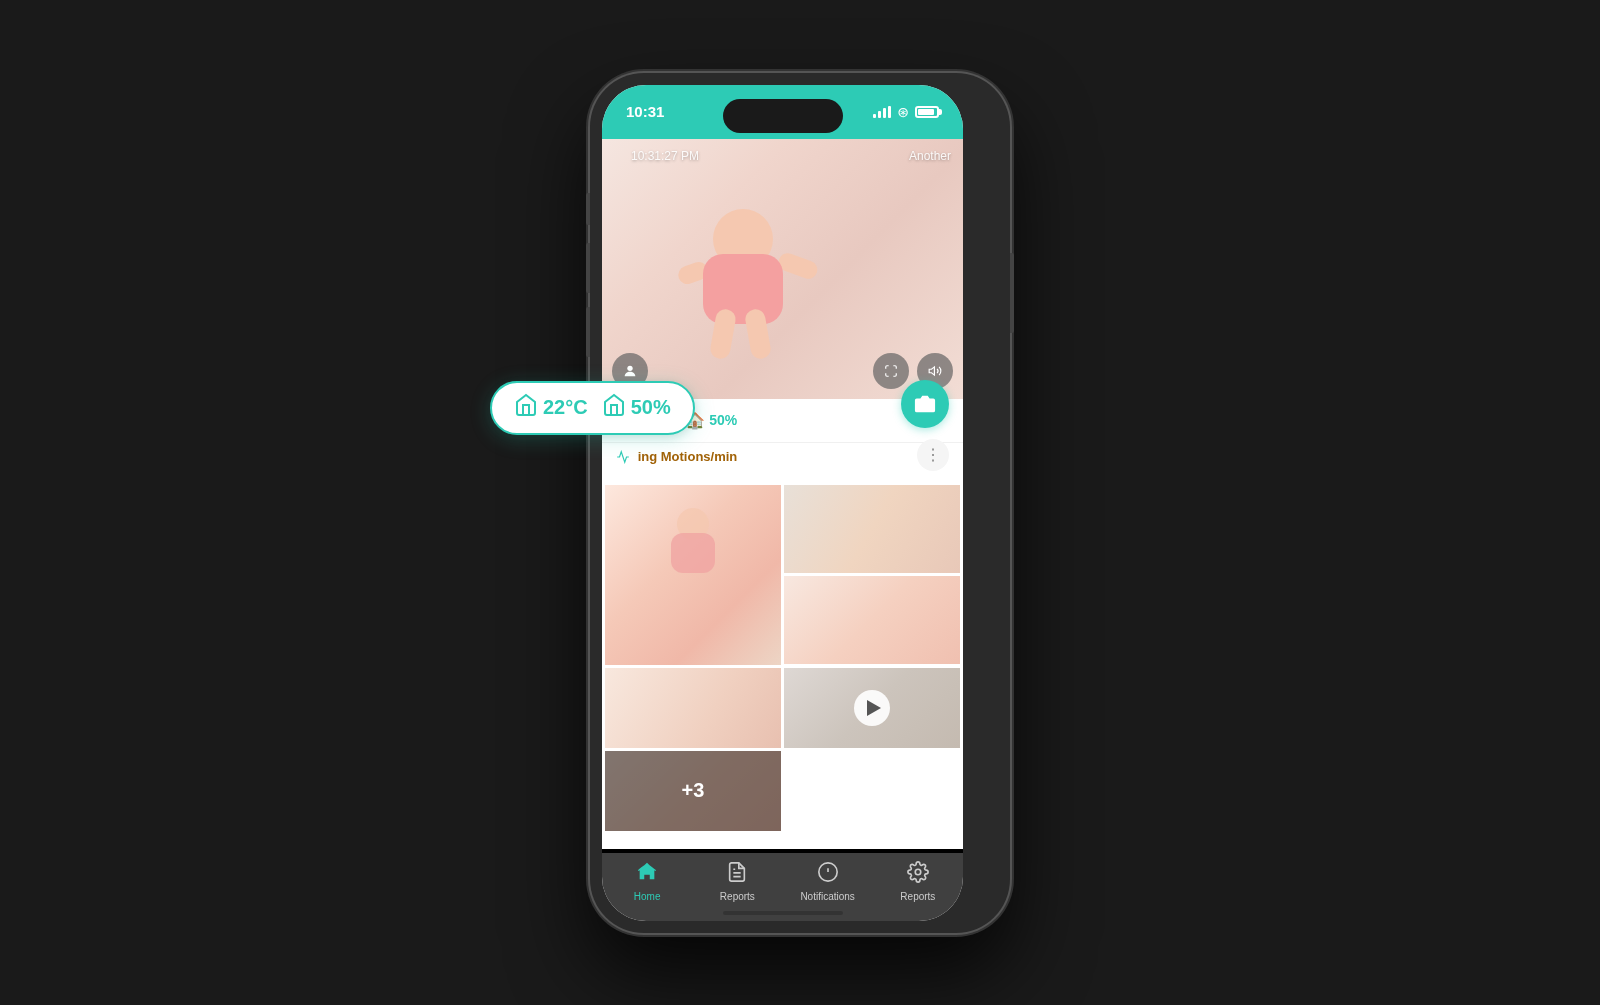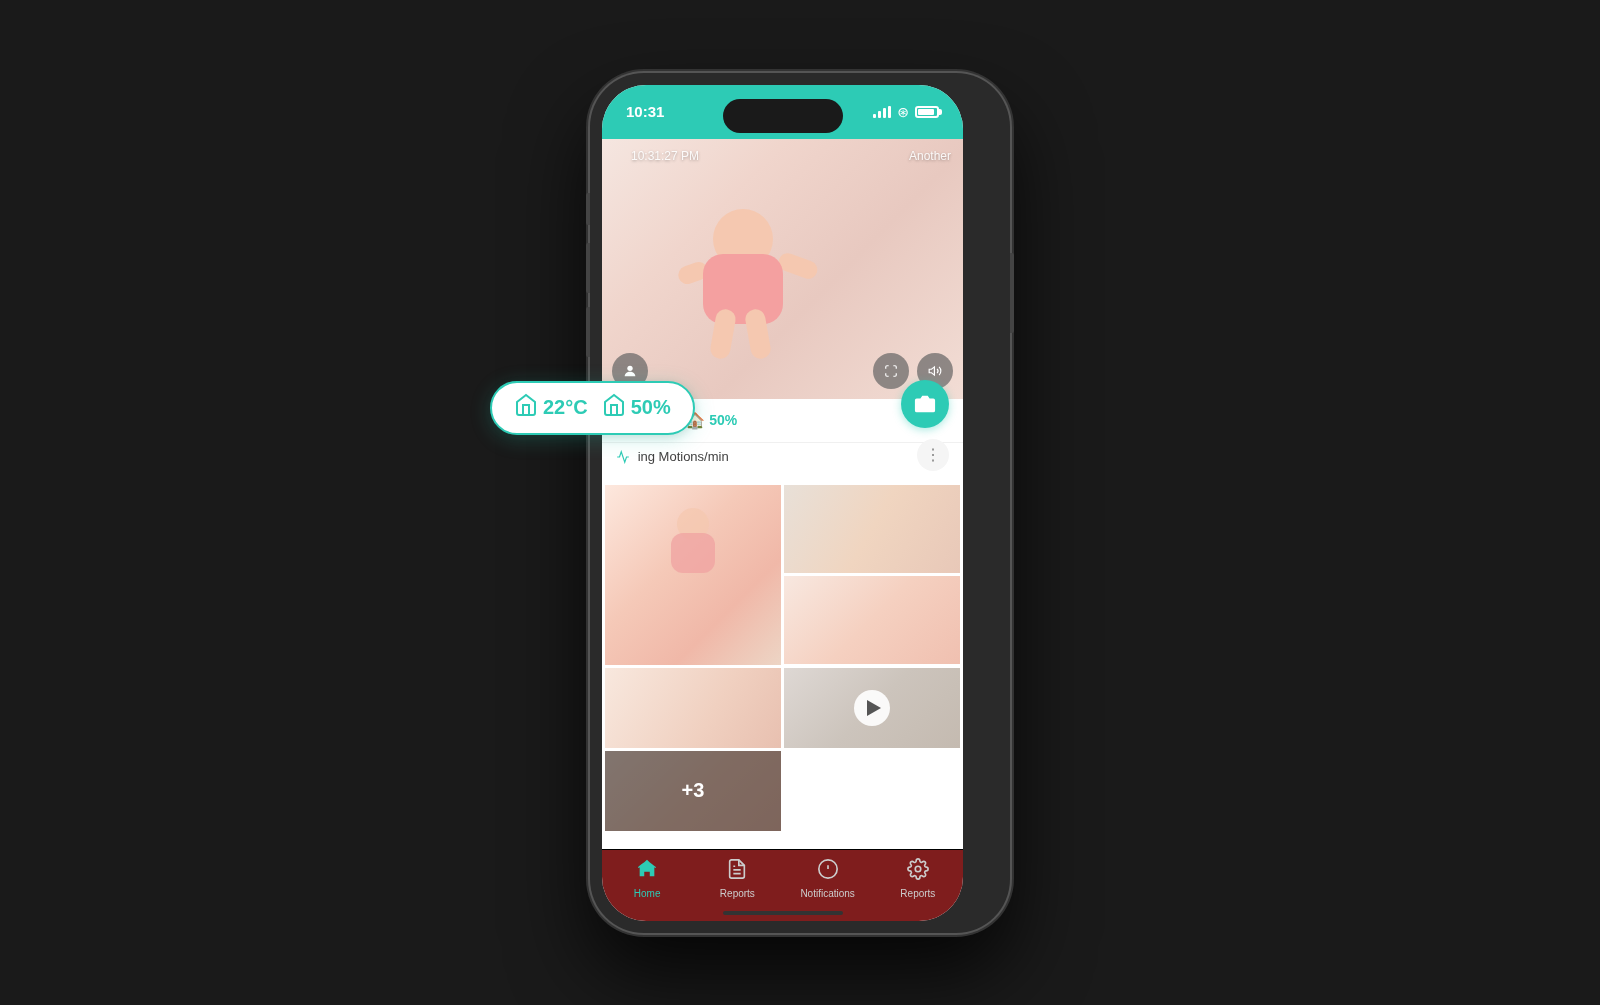--- a/index.html
+++ b/index.html
@@ -331,23 +331,23 @@
       position: absolute;
       top: 358px;
       left: 14px;
       right: 60px;
       height: 28px;
       display: flex;
       align-items: center;
     }
 
     .motion-text {
-      color: #404040;
+      color: #a16207;
       font-size: 13px;
-      font-weight: 400;
+      font-weight: 700;
     }
 
     .more-btn {
       position: absolute;
       top: 354px;
       right: 14px;
       width: 32px;
       height: 32px;
       background: #f5f5f5;
       border-radius: 50%;
@@ -471,22 +471,22 @@
       font-weight: 600;
     }
 
     
     .bottom-nav {
       position: absolute;
       bottom: 0;
       left: 0;
       right: 0;
       height: 72px;
-      background: #7f1d1d;
-      border-top: 1px solid #000000;
+      background: #404040;
+      border-top: 4px solid #000000;
       display: flex;
       align-items: flex-start;
       padding-top: 8px;
     }
 
     .nav-item {
       flex: 1;
       display: flex;
       flex-direction: column;
       align-items: center;

